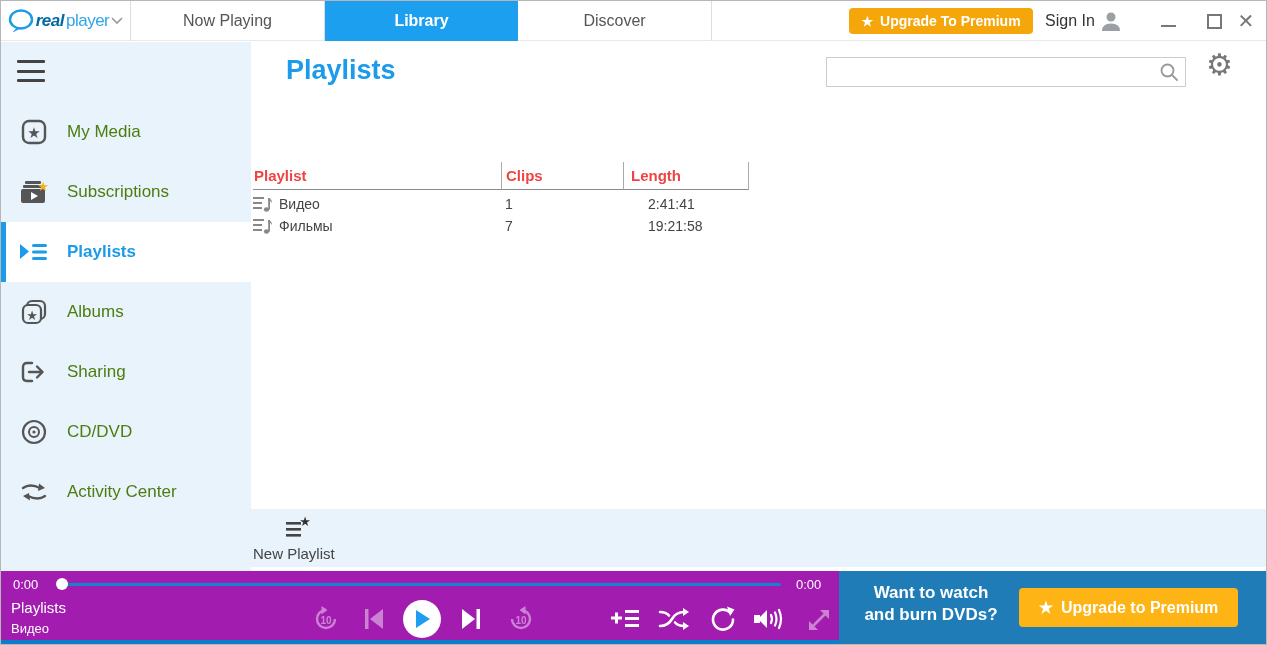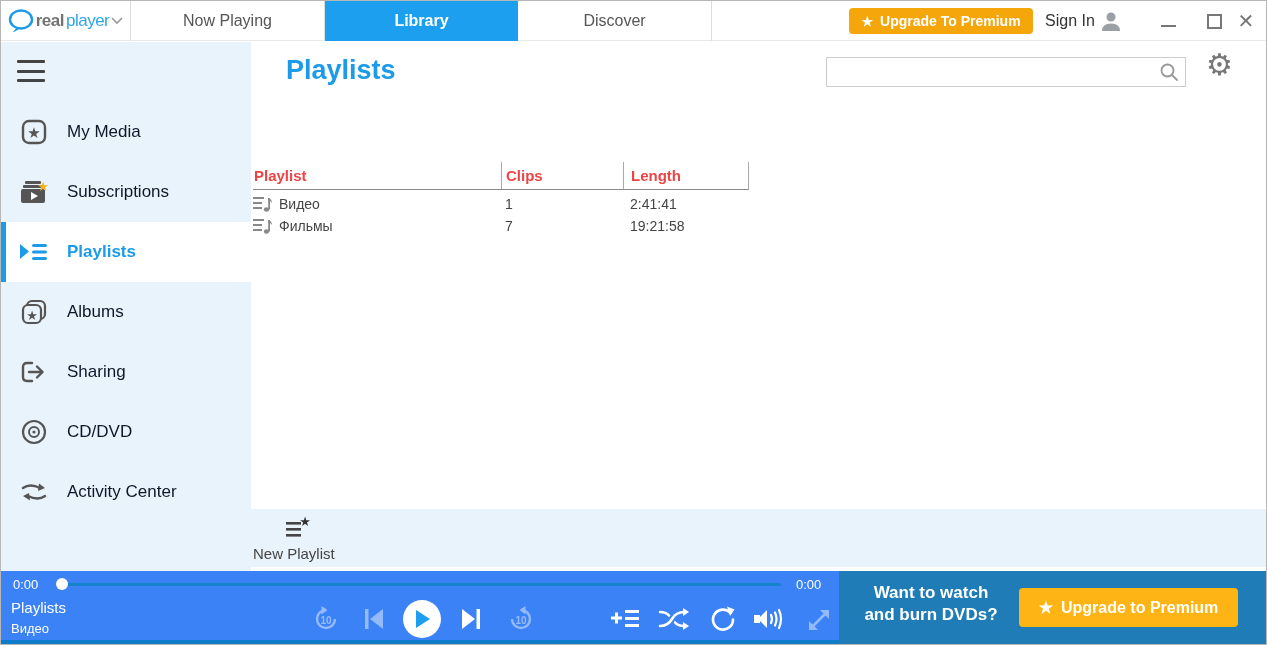--- a/index.html
+++ b/index.html
@@ -5,68 +5,68 @@
   * { margin:0; padding:0; box-sizing:border-box; }
   html,body { background:#f2f2f2; }
   body { font-family:"Liberation Sans", sans-serif; }
   .window {
     position:relative; width:1267px; height:645px; background:#fff;
     border:1px solid #b7b7b7; overflow:hidden; margin:0 auto;
   }
   
   .topbar { position:absolute; left:0; top:0; width:100%; height:40px; background:#fff; border-bottom:1px solid #e9e9e9; }
   .logo-area { position:absolute; left:0; top:0; width:130px; height:40px; border-right:1px solid #ddd; display:flex; align-items:center; justify-content:center; gap:2px; cursor:pointer; }
-  .logo-real { color:#737373; font-weight:bold; font-size:17px; letter-spacing:-0.5px; }
+  .logo-real { color:#0369a1; font-weight:bold; font-style:italic; font-size:17px; letter-spacing:-0.5px; }
   .logo-player { color:#2ea6e8; font-size:17px; letter-spacing:-0.5px; }
   .tab { position:absolute; top:0; height:40px; display:flex; align-items:center; justify-content:center; font-size:16px; color:#555; border-right:1px solid #ddd; cursor:pointer; }
   .tab-now-playing { left:130px; width:194px; }
   .tab-library { left:324px; width:193px; background:#1c9fee; color:#fff; font-weight:bold; border-right:none; }
   .tab-discover { left:517px; width:194px; }
   .upgrade-top { position:absolute; left:848px; top:7px; width:184px; height:26px; background:#f5a60b; border:none; border-radius:4px; color:#fff; font-weight:bold; font-size:14px; font-family:"Liberation Sans",sans-serif; cursor:pointer; display:flex; align-items:center; justify-content:center; gap:7px; }
   .upgrade-top .star { font-size:13px; }
   .signin-label { position:absolute; left:1044px; top:11px; font-size:16px; color:#333; cursor:pointer; }
   .user-icon { position:absolute; left:1098px; top:8px; cursor:pointer; }
   .win-btn { position:absolute; top:0; width:34px; height:40px; display:flex; align-items:center; justify-content:center; cursor:pointer; color:#777; }
   .btn-min { left:1150px; } .btn-max { left:1196px; } .btn-close { left:1228px; font-size:20px; }
   .min-glyph { width:15px; height:0; border-bottom:2px solid #777; margin-top:10px; }
   .max-glyph { width:15px; height:15px; border:2px solid #777; }
   
   .sidebar { position:absolute; left:0; top:41px; width:250px; height:529px; background:#e9f3fb; }
   .hamburger { position:absolute; left:16px; top:18px; width:28px; height:22px; display:flex; flex-direction:column; justify-content:space-between; cursor:pointer; }
   .hamburger i { display:block; height:3px; background:#444; border-radius:1px; }
   .side-item { position:absolute; left:0; width:250px; height:60px; display:flex; align-items:center; cursor:pointer; }
   .side-item .icn { width:30px; margin-left:18px; display:flex; align-items:center; justify-content:center; }
-  .side-item .lbl { margin-left:18px; font-size:17px; color:#0f172a; }
+  .side-item .lbl { margin-left:18px; font-size:17px; color:#4d7c0f; }
   .side-item.active { background:#fff; }
   .side-item.active::before { content:""; position:absolute; left:0; top:0; width:5px; height:100%; background:#1b9be9; }
   .side-item.active .lbl { color:#1b9be9; font-weight:bold; }
   
   .main { position:absolute; left:250px; top:41px; width:1017px; height:529px; background:#fff; }
   .page-title { position:absolute; left:35px; top:13px; font-size:27px; font-weight:bold; color:#1b9be9; }
   .search-box { position:absolute; left:575px; top:15px; width:360px; height:30px; border:1px solid #ccc; background:#fff; }
   .search-box input { position:absolute; left:6px; top:0; width:320px; height:28px; border:none; outline:none; font-size:14px; font-family:"Liberation Sans",sans-serif; color:#333; }
   .search-box .mag { position:absolute; right:6px; top:4px; }
   .gear { position:absolute; left:955px; top:8px; font-size:30px; color:#777; cursor:pointer; line-height:1; }
   
   .th { position:absolute; top:120px; height:28px; font-size:15px; font-weight:bold; color:#ef4444; border-bottom:1px solid #8a8a8a; display:flex; align-items:center; }
   .th-playlist { left:2px; width:248px; padding-left:1px; }
   .th-clips { left:250px; width:122px; border-left:1px solid #aaa; padding-left:4px; }
   .th-length { left:372px; width:126px; border-left:1px solid #aaa; border-right:1px solid #aaa; padding-left:7px; }
   .tr-cell { position:absolute; height:22px; font-size:14px; color:#444; display:flex; align-items:center; }
   .row0 { top:151px; } .row1 { top:173px; }
   .td-playlist { left:2px; width:248px; gap:6px; }
   .td-clips { left:254px; width:122px; }
-  .td-length { left:379px; width:126px; }
+  .td-length { left:397px; width:126px; }
   
   .np-strip { position:absolute; left:0; top:467px; width:1017px; height:58px; background:#e9f3fb; }
   .np-btn { position:absolute; left:2px; top:3px; width:110px; height:54px; cursor:pointer; }
   .np-icn { position:absolute; left:31px; top:3px; }
   .np-lbl { position:absolute; left:0; top:33px; font-size:15px; color:#444;text-align:right; }
   
-  .player { position:absolute; left:0; top:570px; width:1267px; height:75px; background:#3b82f6; }
+  .player { position:absolute; left:0; top:570px; width:1267px; height:75px; background:#a21caf; }
   .time { position:absolute; top:6px; color:#fff; font-size:13px; }
   .time-left { left:12px; } .time-right { left:795px; }
   .seek-track { position:absolute; left:60px; top:12px; width:720px; height:3px; background:#1583cc; border-radius:2px; cursor:pointer; }
   .seek-knob { position:absolute; left:55px; top:7px; width:12px; height:12px; background:#fff; border-radius:50%; cursor:pointer; }
   .np-context { position:absolute; left:10px; top:28px; color:#fff; font-size:15px; }
   .np-track { position:absolute; left:10px; top:50px; color:#fff; font-size:13px; }
   .ctl { position:absolute; cursor:pointer; }
   .ctl.dim { opacity:0.45; }
   .play-btn { position:absolute; left:402px; top:29px; width:38px; height:38px; background:#fff; border-radius:50%; cursor:pointer; display:flex; align-items:center; justify-content:center; }
   .dark-strip { position:absolute; left:0; top:69px; width:838px; height:6px; background:#0d7cc9; }

